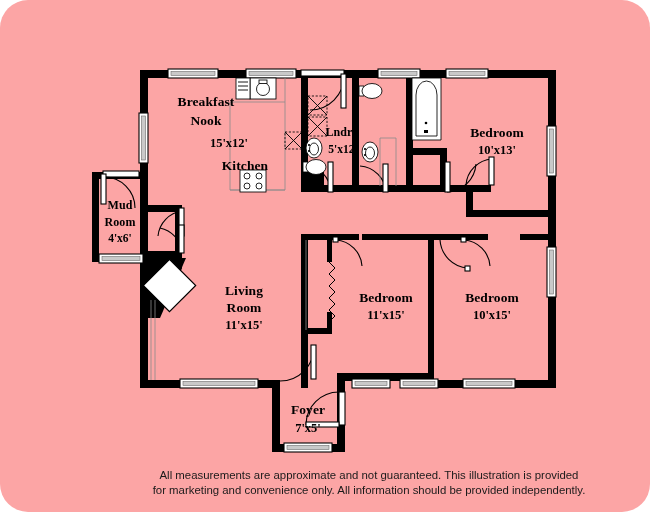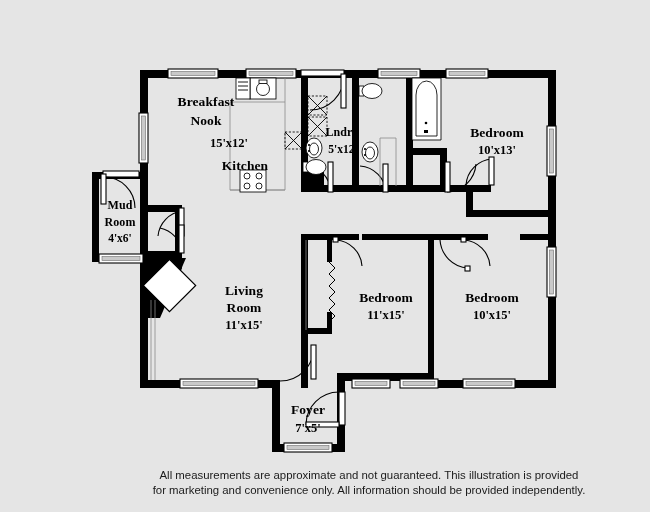--- a/index.html
+++ b/index.html
@@ -11,21 +11,22 @@
   body {
     width: 650px;
     height: 512px;
     overflow: hidden;
     font-family: "Liberation Serif", "DejaVu Serif", serif;
   }
   #plan-root {
     position: relative;
     width: 650px;
     height: 512px;
-    background: #e5e5e5;
+    background: #fca5a5;
+    border-radius: 28px;
   }
   #floorplan-svg {
     position: absolute;
     left: 0;
     top: 0;
     display: block;
   }
   .room-label {
     font-family: "Liberation Serif", "DejaVu Serif", serif;
     font-weight: bold;

